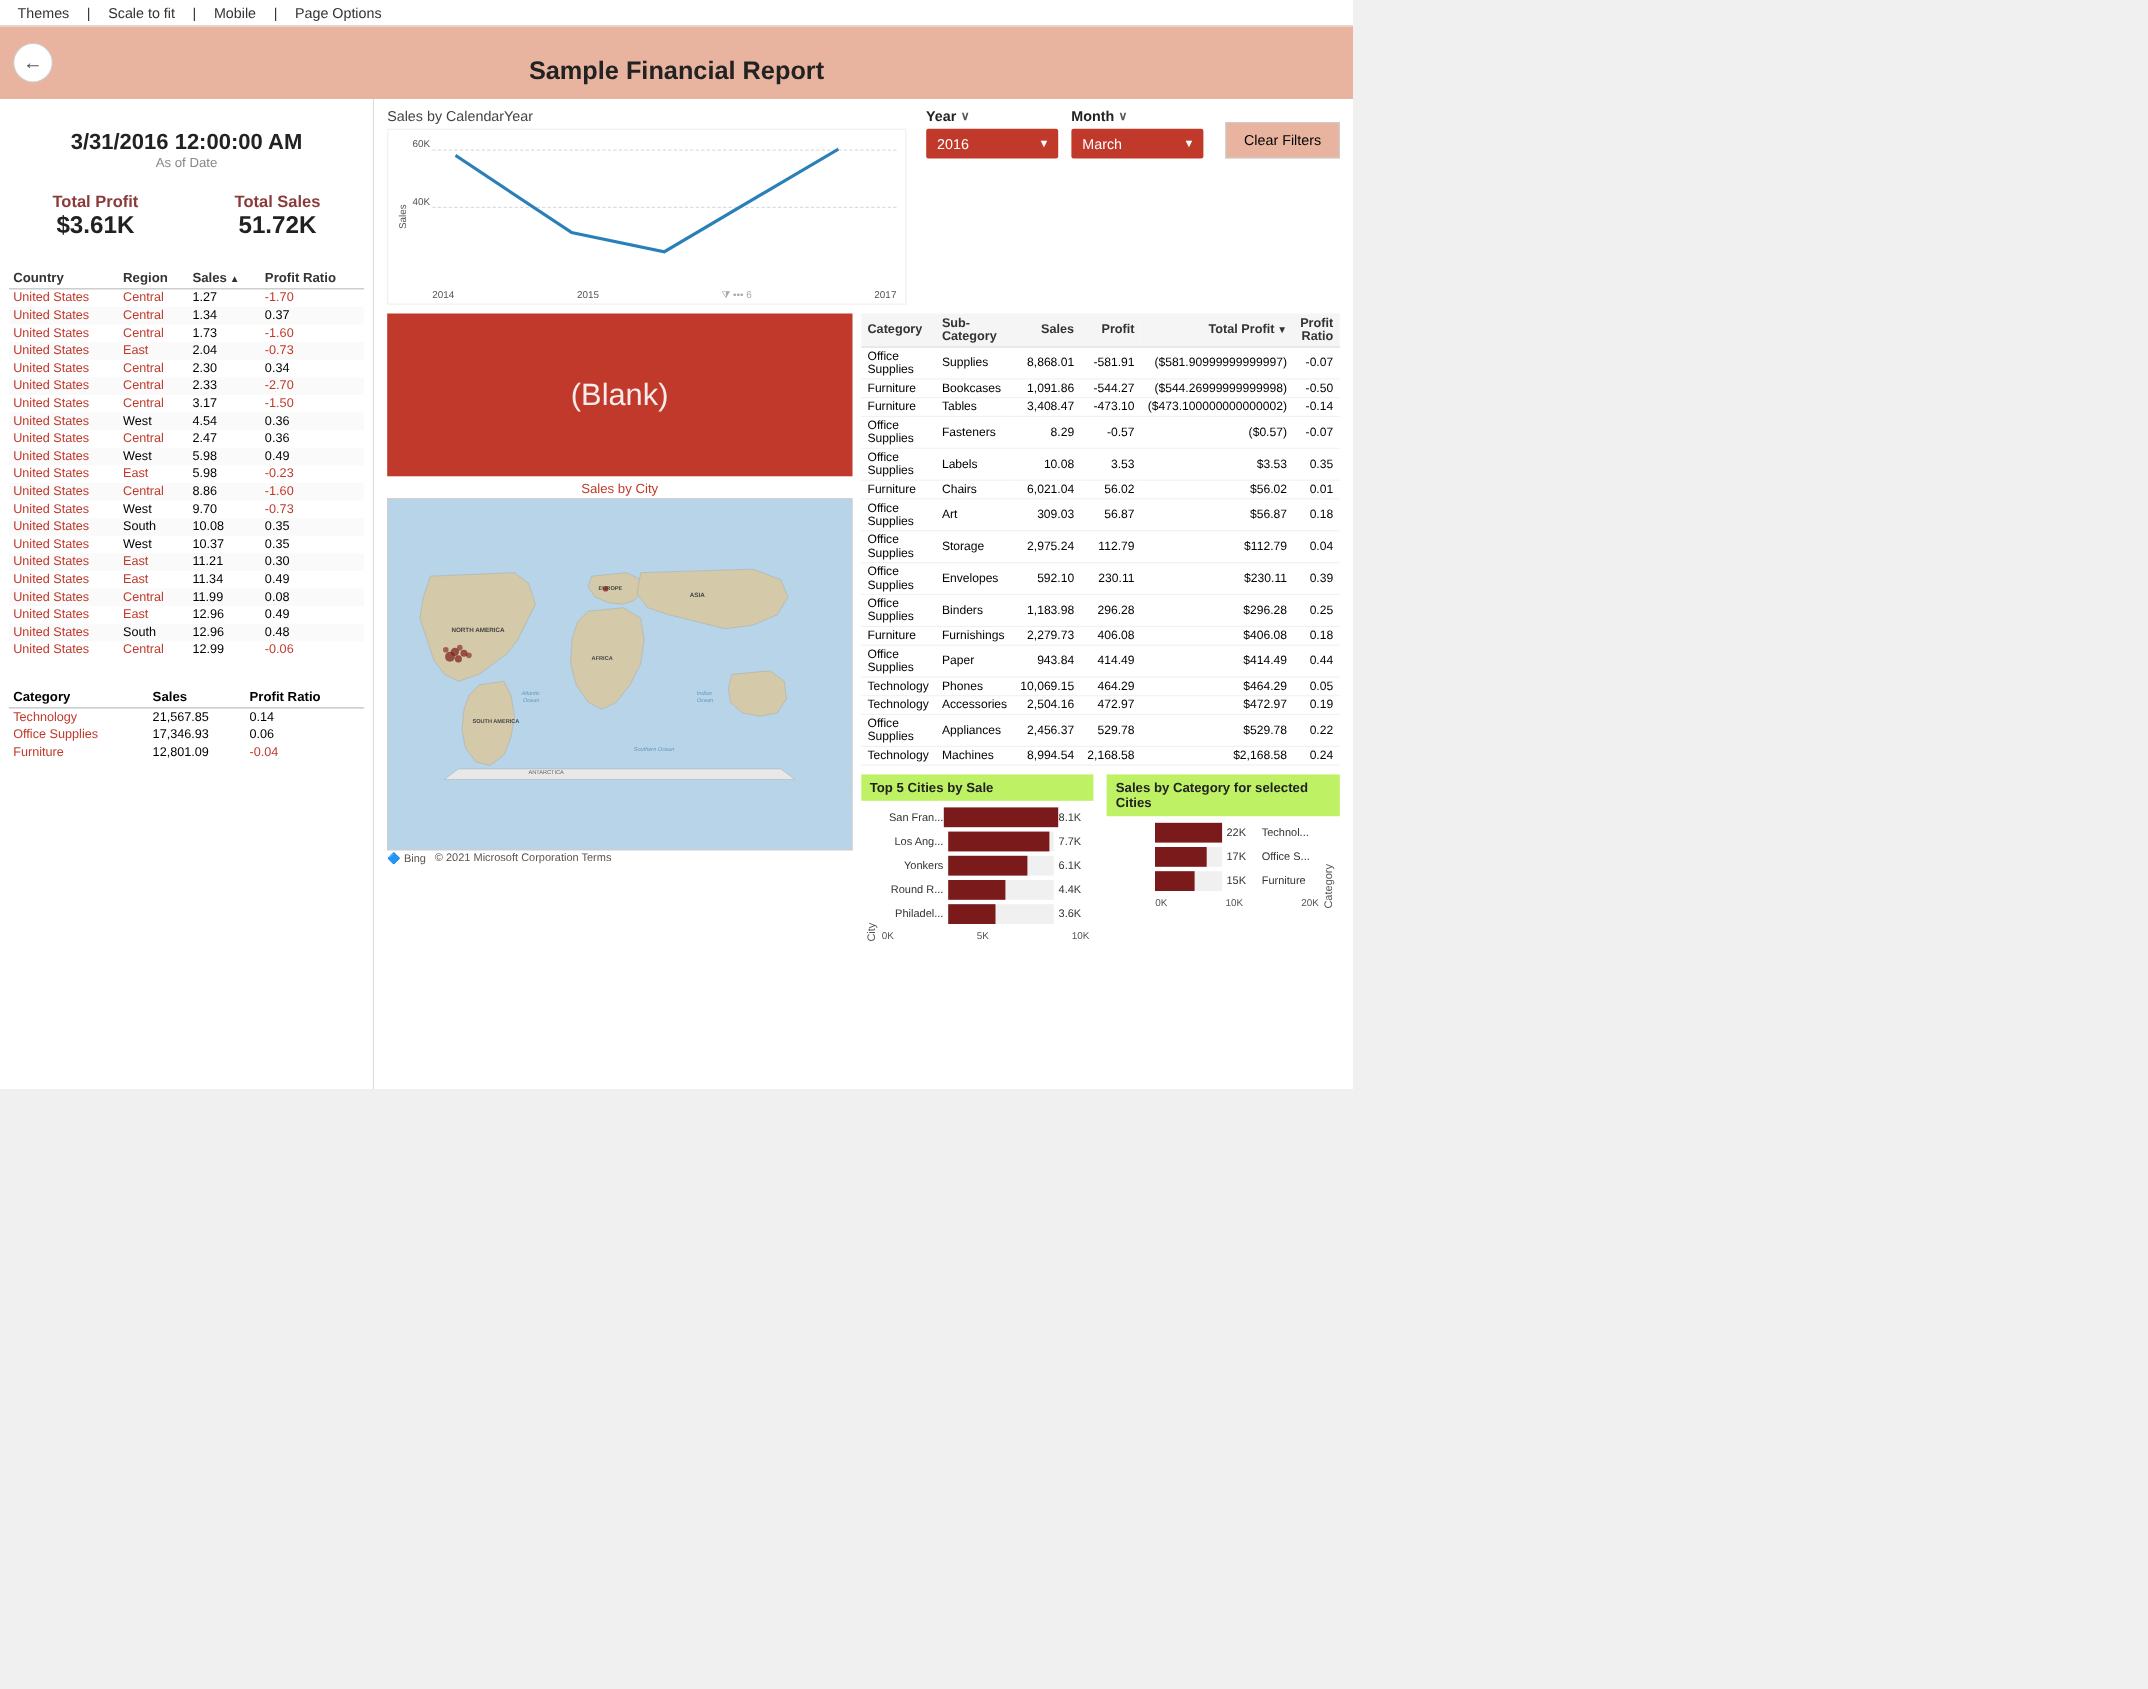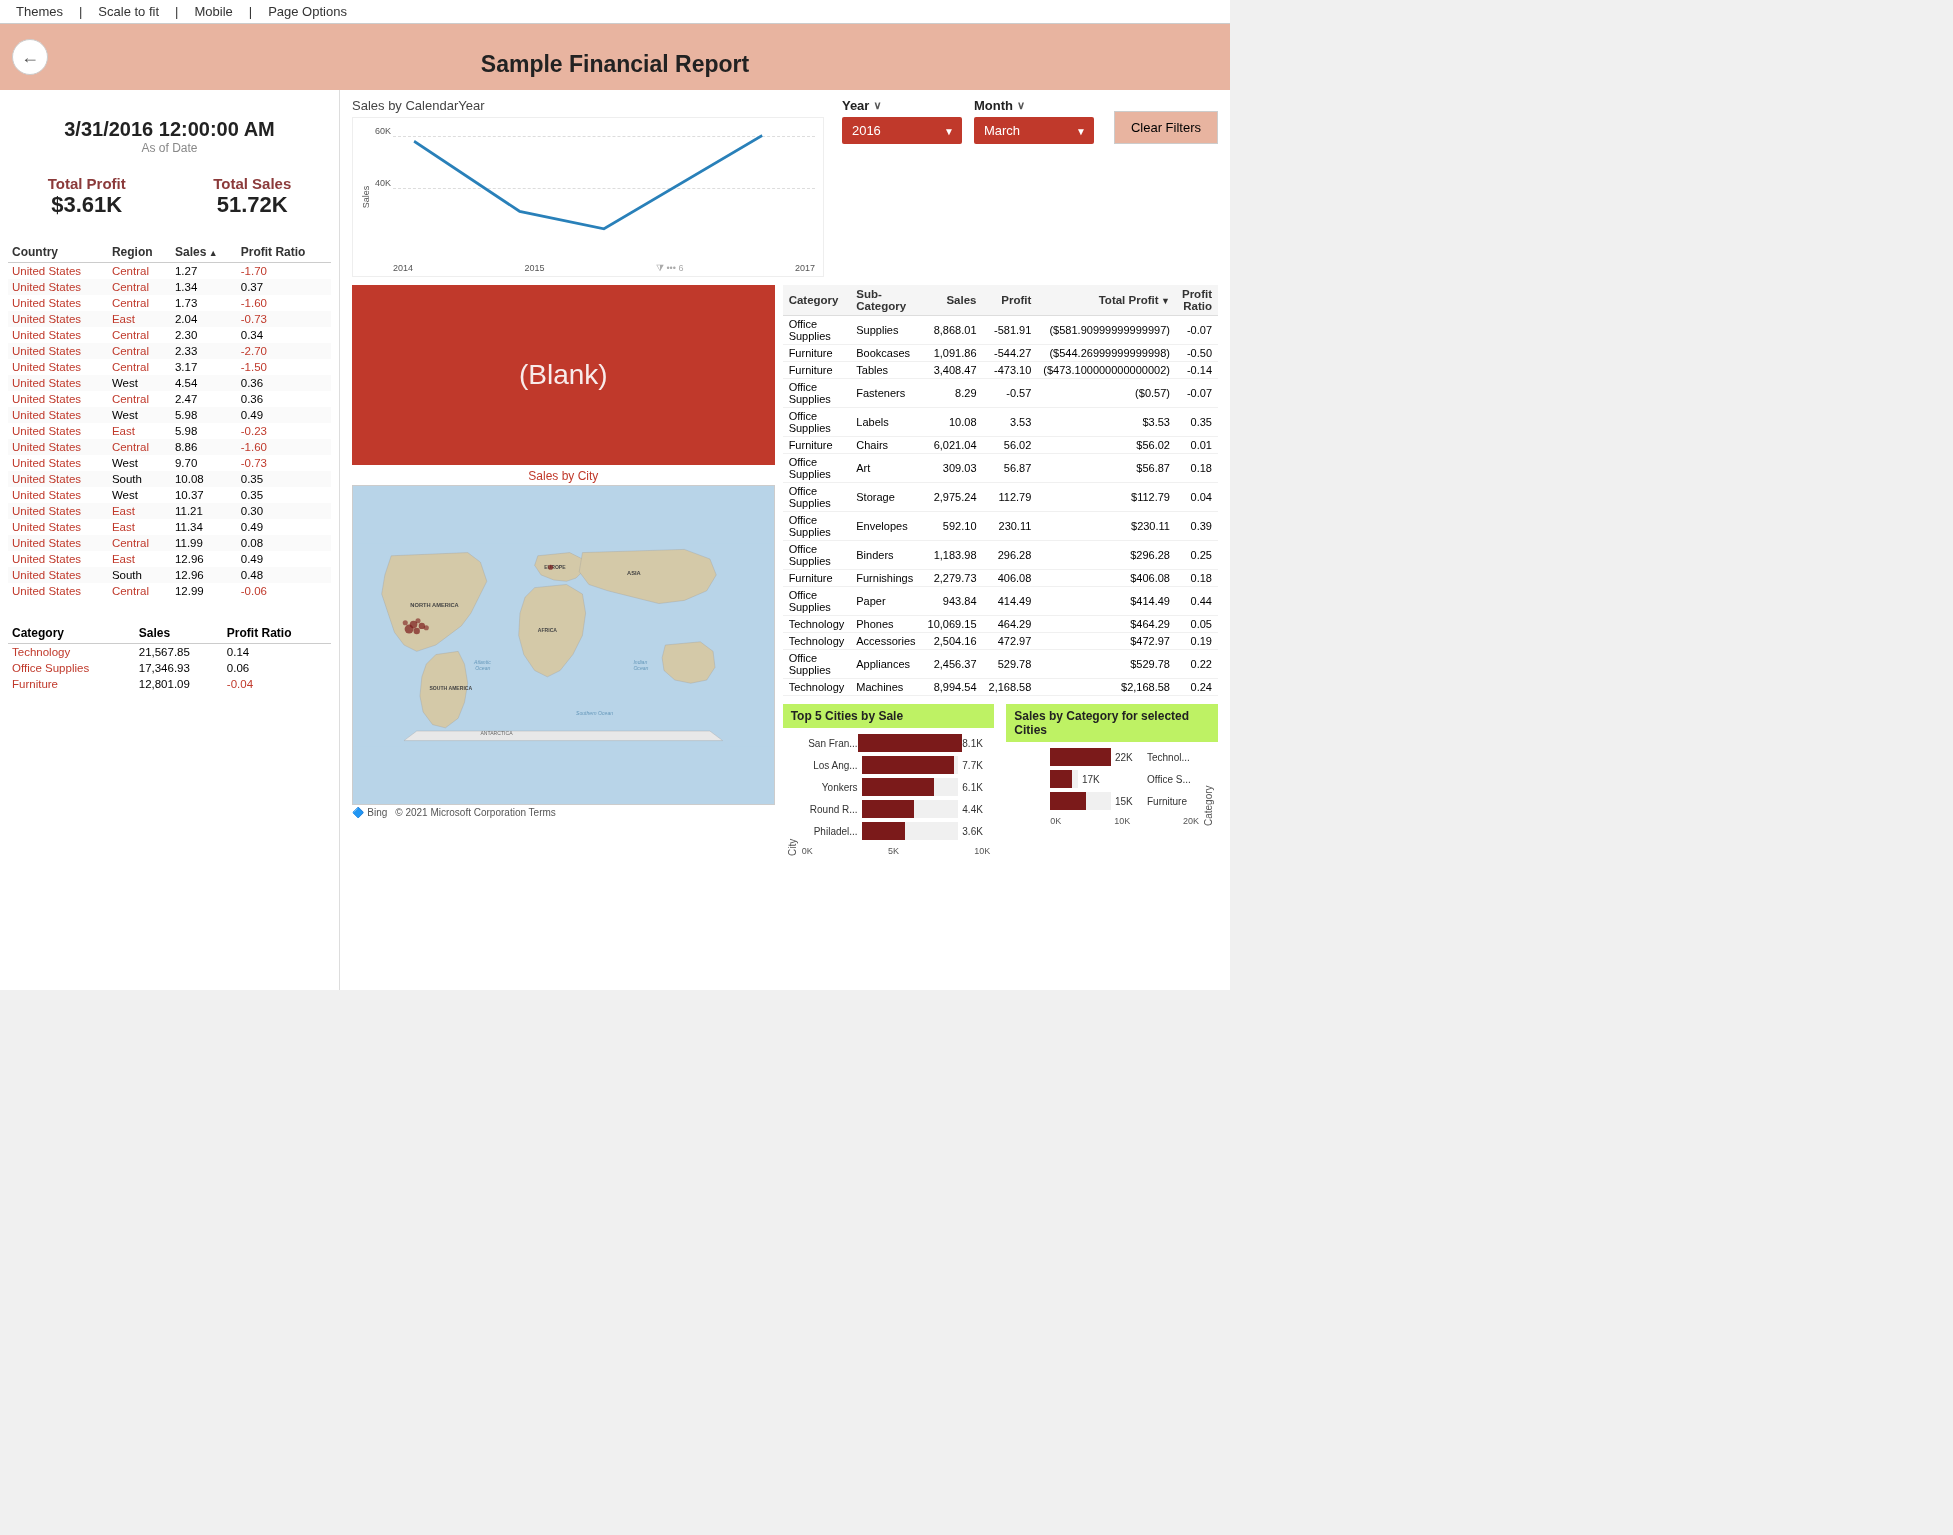--- a/index.html
+++ b/index.html
@@ -544,21 +544,21 @@
             </div>
             <button class="clear-filters-btn">Clear Filters</button>
           </div>
         </div>
       </div>
 
       <div style="display:grid; grid-template-columns:1fr 1fr; gap:8px;">
 
         <div>
 
-          <div style="position:relative; background:#c0392b; height:180px; margin-bottom:4px; display:flex; align-items:center; justify-content:center;">
+          <div style="position:relative; background:#c0392b; height:148px; margin-bottom:4px; display:flex; align-items:center; justify-content:center;">
             <span style="color:#fff; font-size:28px; font-weight:300; opacity:0.9;">(Blank)</span>
           </div>
 
           <div style="font-size:12px; color:#c0392b; text-align:center; margin-bottom:2px;">Sales by City</div>
           <div class="map-section">
             
             <svg viewBox="0 0 660 320" style="width:100%; height:100%;">
 
               <rect width="660" height="320" fill="#b8d4e8"></rect>
 
@@ -815,21 +815,21 @@
       <div style="height:100%;width:100%;background:#7b1a1a;"></div>
     </div>
     <span style="font-size:10px;color:#333;width:28px;">22K</span>
     <span style="font-size:10px;color:#333;width:52px;">Technol...</span>
   </div>
                       <div style="display: flex; align-items: center; margin-bottom: 4px; gap: 4px;">
     <div style="flex:1;height:18px;background:#f0f0f0;position:relative;">
       <div style="height:100%;width:77.27272727272727%;background:#7b1a1a;"></div>
     </div>
     <span style="font-size:10px;color:#333;width:28px;">17K</span>
-    <span style="font-size:10px;color:#333;width:52px;margin-left:33px;">Office S...</span>
+    <span style="font-size:10px;color:#333;width:52px;">Office S...</span>
   </div>
                       <div style="display: flex; align-items: center; margin-bottom: 4px; gap: 4px;">
     <div style="flex:1;height:18px;background:#f0f0f0;position:relative;">
       <div style="height:100%;width:59.09090909090909%;background:#7b1a1a;"></div>
     </div>
     <span style="font-size:10px;color:#333;width:28px;">15K</span>
     <span style="font-size:10px;color:#333;width:52px;">Furniture</span>
   </div>
                     </div>
                   <div id="cat-x-axis" style="display:flex; justify-content:space-between; font-size:9px; color:#555; padding-top:2px;">

